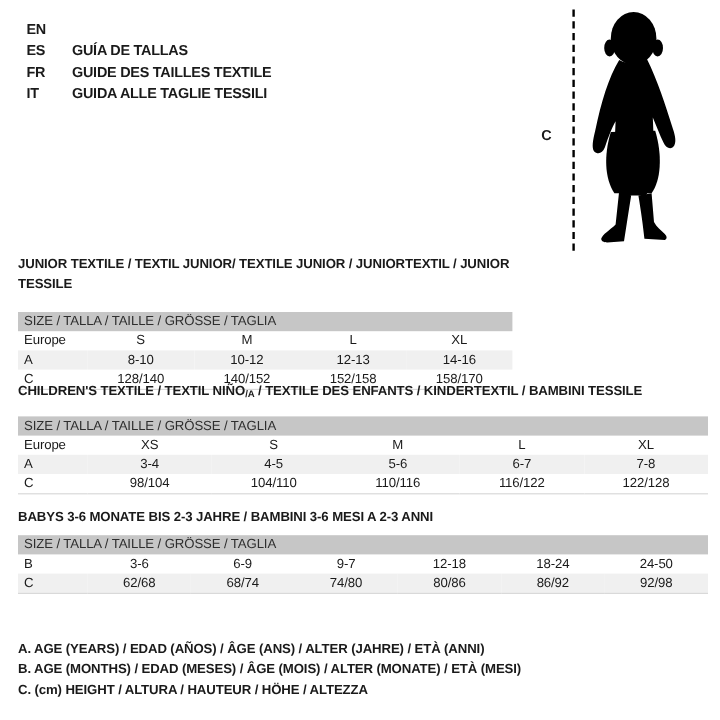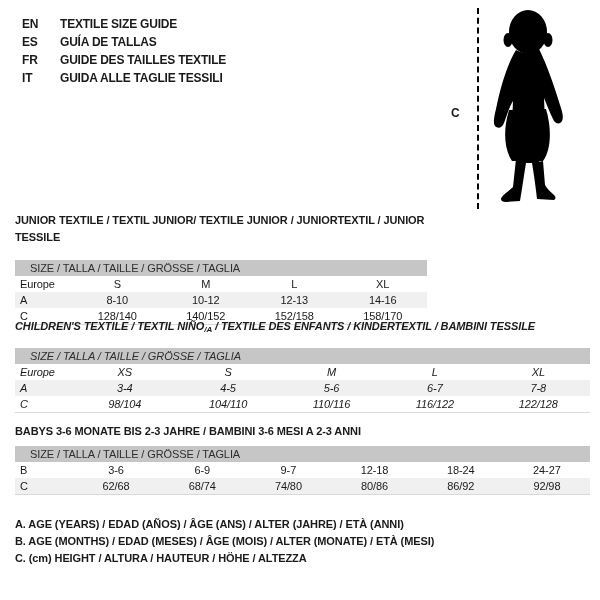--- a/index.html
+++ b/index.html
@@ -11,48 +11,47 @@
   .lang-block{position:absolute;left:22px;top:15px;font-weight:bold;font-size:12px;line-height:18px;letter-spacing:-0.2px;}
   .lang-row{display:flex;}
   .lang-code{width:38px;flex:0 0 38px;}
   
   .measure-line{position:absolute;left:477px;top:8px;height:201px;width:0;border-left:2px dashed #000;}
   .measure-label{position:absolute;left:451px;top:106px;font-weight:bold;font-size:12px;}
   .silhouette{position:absolute;left:481px;top:8px;width:92px;height:199px;}
   
   .tbl-sec{position:absolute;left:15px;}
   #sec1{top:212px;width:412px;}
-  #sec2{top:318px;width:575px;font-style:italic;}
+  #sec2{top:318px;width:575px;}
   #sec3{top:423px;width:575px;}
   .tbl-title{font-weight:bold;font-size:11px;letter-spacing:-0.1px;line-height:17px;}
   #sec1 .tbl-title{margin-bottom:14px;}
   #sec2 .tbl-title{margin-bottom:10px;}
   #sec3 .tbl-title{margin-bottom:6px;}
   .sub{font-size:8px;vertical-align:-2px;}
   table.size-table{width:100%;border-collapse:collapse;table-layout:fixed;font-size:11px;letter-spacing:-0.1px;}
   th.size-header{
     background:var(--table-header-bg,#c6c6c6);font-weight:normal;text-align:left;
-    height:16px;padding:0 0 0 15px;color:#2e2e2e;
+    height:16px;padding:0 0 0 5px;color:#2e2e2e;
   }
   td{height:16px;padding:0;text-align:center;white-space:nowrap;}
   td.rowlabel{text-align:left;padding-left:5px;}
   tbody tr:nth-child(2){background:var(--row-stripe-bg,#f0f0f0);}
   tbody tr:last-child td{border-bottom:1px solid var(--table-border,#d9d9d9);}
   
-  .notes{position:absolute;left:15px;top:516px;font-weight:bold;font-size:11px;line-height:17px;letter-spacing:-0.1px;}
+  .notes{position:absolute;left:15px;top:533px;font-weight:bold;font-size:11px;line-height:17px;letter-spacing:-0.1px;}
 </style>
 </head>
 <body>
 
 <div class="page">
 
   <div class="lang-block">
       <div class="lang-row">
         <span class="lang-code">EN</span>
-        <span>TEXTILE SIZE GUIDE</span>
       </div>
       <div class="lang-row">
         <span class="lang-code">ES</span>
         <span>GUÍA DE TALLAS</span>
       </div>
       <div class="lang-row">
         <span class="lang-code">FR</span>
         <span>GUIDE DES TAILLES TEXTILE</span>
       </div>
       <div class="lang-row">
@@ -186,21 +185,21 @@
           </tr>
         </thead>
       <tbody>
           <tr>
             <td class="rowlabel">B</td>
             <td>3-6</td>
             <td>6-9</td>
             <td>9-7</td>
             <td>12-18</td>
             <td>18-24</td>
-            <td>24-27</td>
+            <td>24-50</td>
           </tr>
           <tr>
             <td class="rowlabel">C</td>
             <td>62/68</td>
             <td>68/74</td>
             <td>74/80</td>
             <td>80/86</td>
             <td>86/92</td>
             <td>92/98</td>
           </tr>

